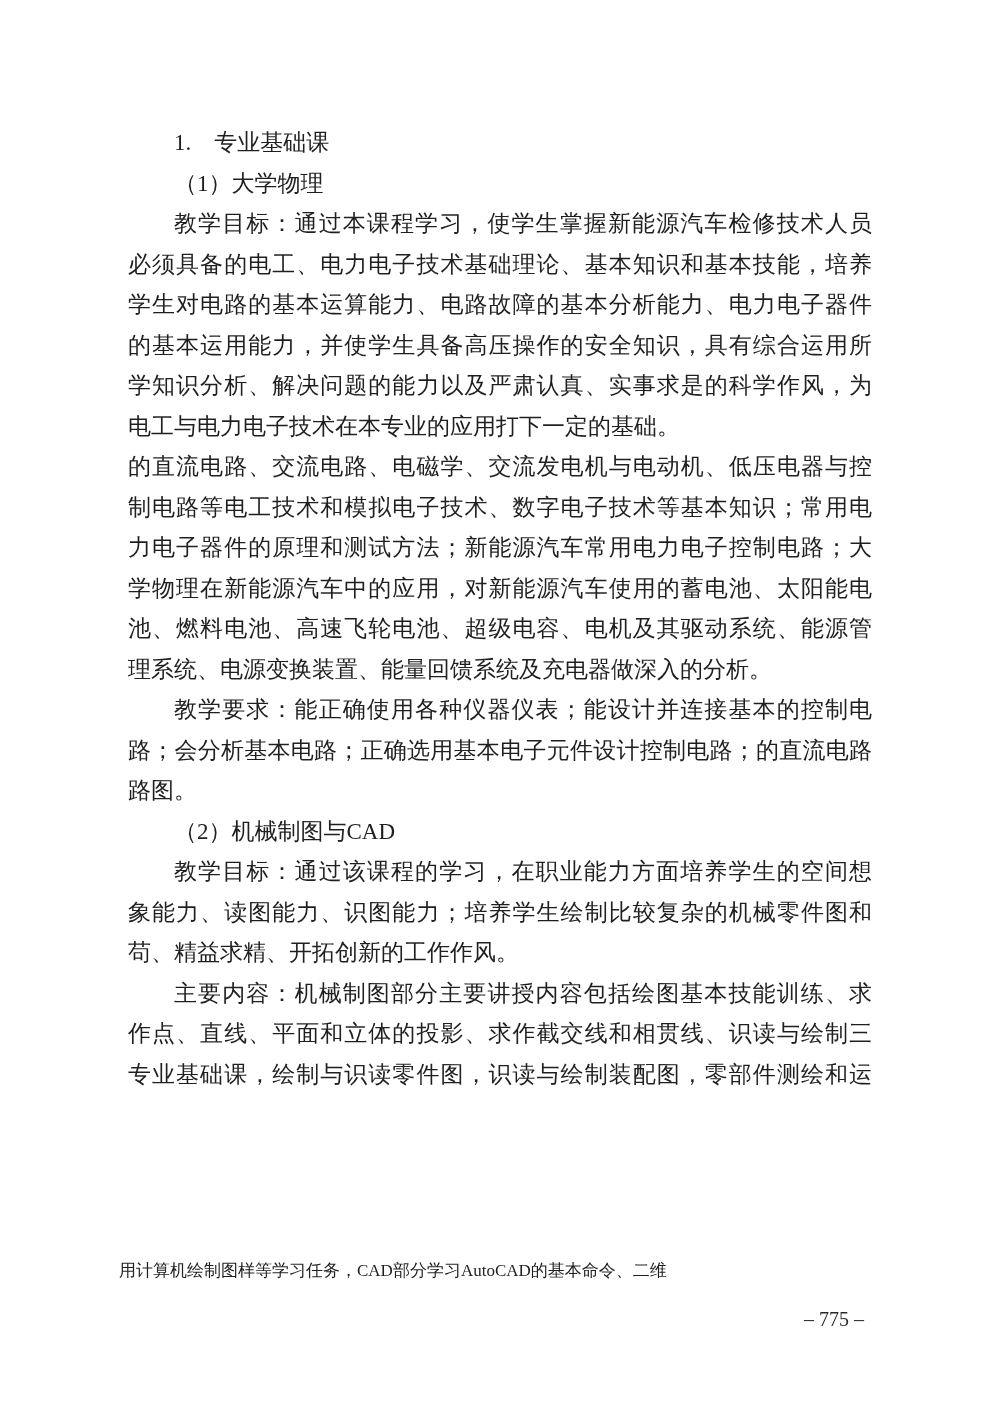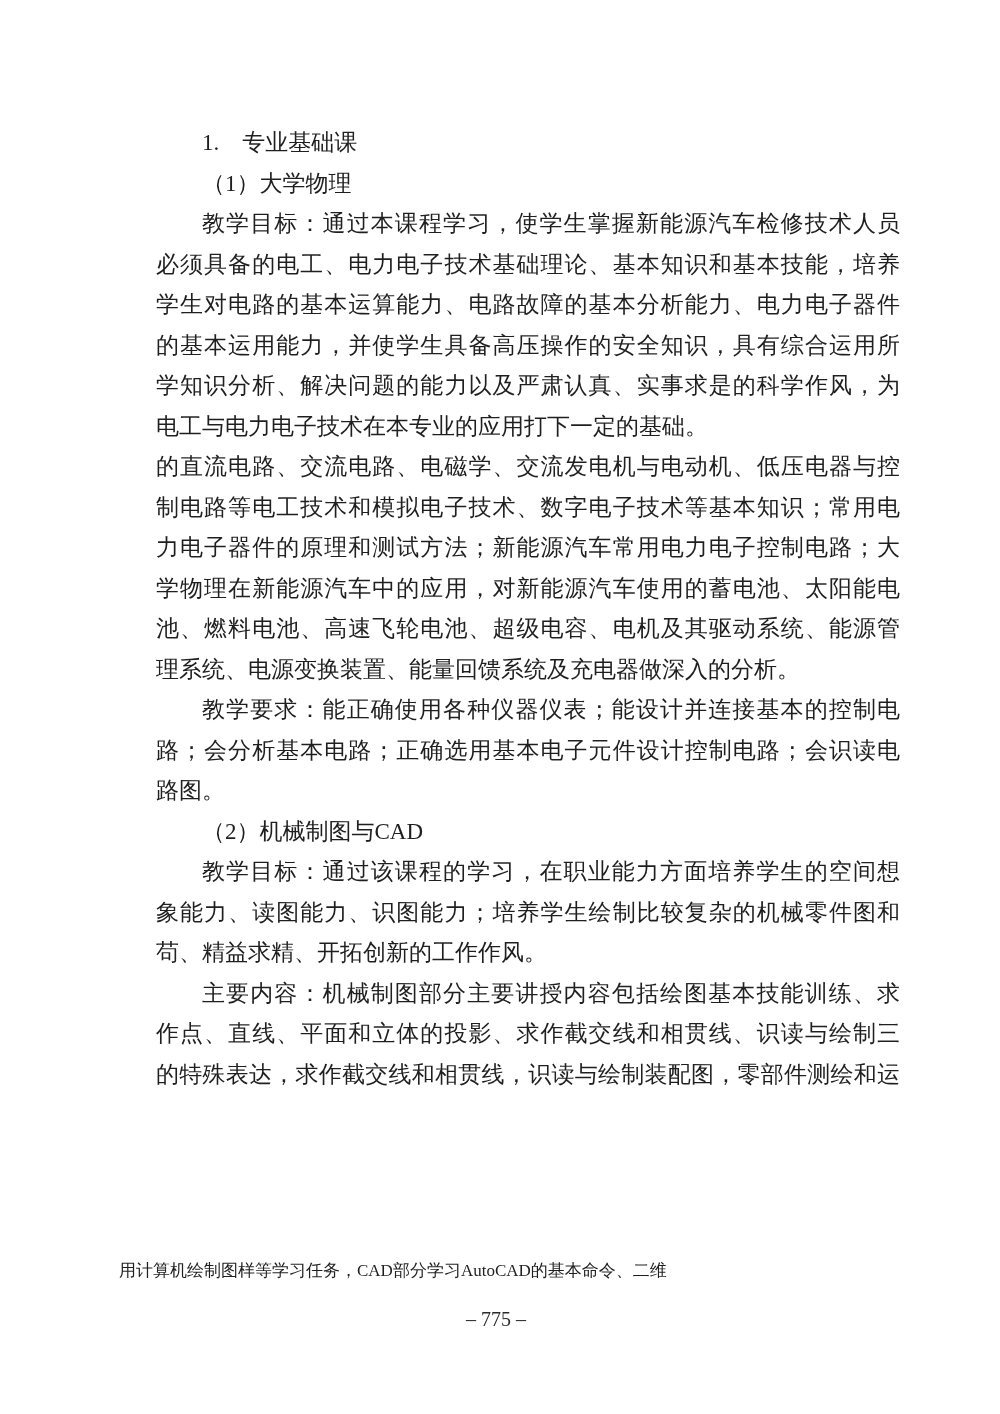--- a/index.html
+++ b/index.html
@@ -16,21 +16,20 @@
     font-family: "Liberation Serif", "DejaVu Serif", serif;
     color: #1f1f1f;
   }
   .text-block {
     position: absolute;
     left: 128px;
     top: 123px;
     width: 744px;
     font-size: 23px;
     line-height: 40.5px;
-    margin-left: 28px;
   }
   .ln {
     min-height: 40.5px;
     white-space: normal;
   }
   .just {
     text-align: justify;
     text-align-last: justify;
     text-justify: inter-character;
   }
@@ -43,21 +42,21 @@
     top: 1251px;
     width: 744px;
     font-size: 17px;
     line-height: 40.5px;
   }
   .page-number {
     position: absolute;
     left: 128px;
     top: 1306px;
     width: 736px;
-    text-align: center;
+    text-align: right;
     font-size: 20px;
     line-height: 26px;
     color: #2a2a2a;
   }
 </style>
 </head>
 <body>
 
 <div class="page">
   <div class="text-block">
@@ -69,27 +68,27 @@
     <div class="ln just">的基本运用能力，并使学生具备高压操作的安全知识，具有综合运用所</div>
     <div class="ln just">学知识分析、解决问题的能力以及严肃认真、实事求是的科学作风，为</div>
     <div class="ln">电工与电力电子技术在本专业的应用打下一定的基础。</div>
     <div class="ln just">的直流电路、交流电路、电磁学、交流发电机与电动机、低压电器与控</div>
     <div class="ln just">制电路等电工技术和模拟电子技术、数字电子技术等基本知识；常用电</div>
     <div class="ln just">力电子器件的原理和测试方法；新能源汽车常用电力电子控制电路；大</div>
     <div class="ln just">学物理在新能源汽车中的应用，对新能源汽车使用的蓄电池、太阳能电</div>
     <div class="ln just">池、燃料电池、高速飞轮电池、超级电容、电机及其驱动系统、能源管</div>
     <div class="ln">理系统、电源变换装置、能量回馈系统及充电器做深入的分析。</div>
     <div class="ln just indent">教学要求：能正确使用各种仪器仪表；能设计并连接基本的控制电</div>
-    <div class="ln just">路；会分析基本电路；正确选用基本电子元件设计控制电路；会识读电</div>
+    <div class="ln just">路；会分析基本电路；正确选用基本电子元件设计控制电路；的直流电路</div>
     <div class="ln">路图。</div>
     <div class="ln indent">（2）机械制图与CAD</div>
     <div class="ln just indent">教学目标：通过该课程的学习，在职业能力方面培养学生的空间想</div>
     <div class="ln just">象能力、读图能力、识图能力；培养学生绘制比较复杂的机械零件图和</div>
     <div class="ln">苟、精益求精、开拓创新的工作作风。</div>
     <div class="ln just indent">主要内容：机械制图部分主要讲授内容包括绘图基本技能训练、求</div>
     <div class="ln just">作点、直线、平面和立体的投影、求作截交线和相贯线、识读与绘制三</div>
-    <div class="ln just">的特殊表达，求作截交线和相贯线，识读与绘制装配图，零部件测绘和运</div>
+    <div class="ln just">专业基础课，绘制与识读零件图，识读与绘制装配图，零部件测绘和运</div>
   </div>
 
   <div class="bottom-line">用计算机绘制图样等学习任务，CAD部分学习AutoCAD的基本命令、二维</div>
 
   <div class="page-number">– 775 –</div>
 </div>
 
 </body></html>

